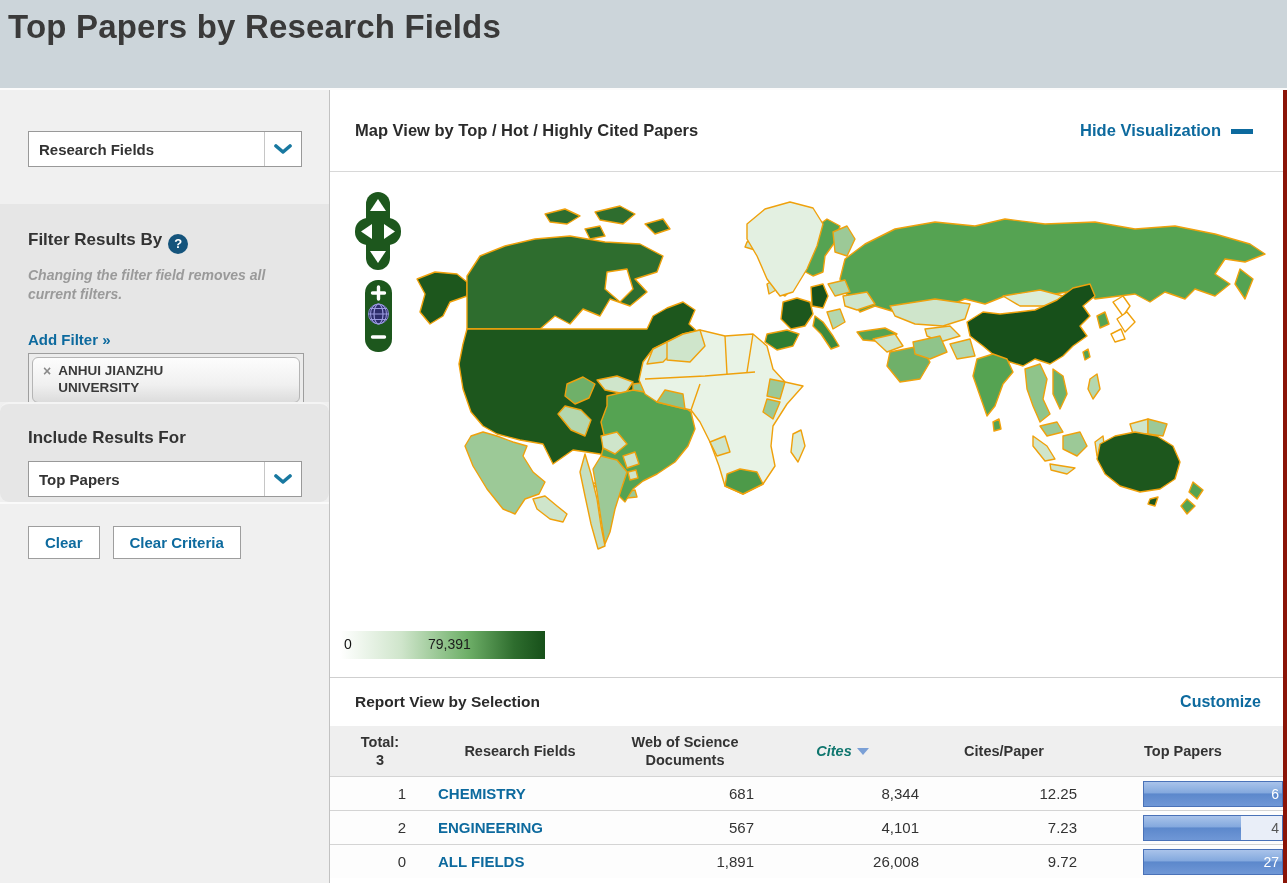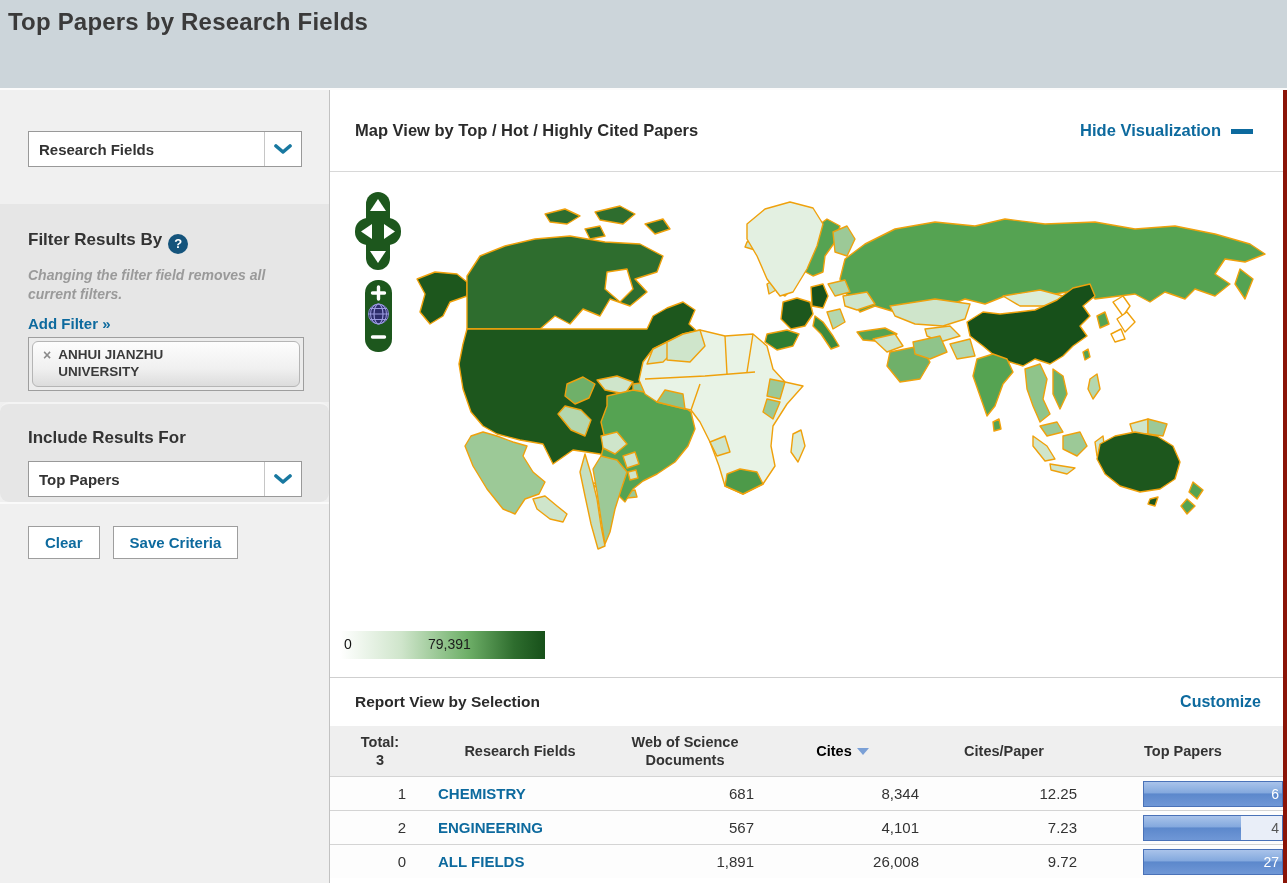--- a/index.html
+++ b/index.html
@@ -5,21 +5,21 @@
   * { margin:0; padding:0; box-sizing:border-box; }
   html,body { width:1287px; height:883px; }
   body {
     font-family:"Liberation Sans", sans-serif;
     background:#ffffff; color:#333; overflow:hidden; position:relative;
   }
   
   .page-header {
     height:88px; background:#ccd5da; padding:8px 0 0 8px;
   }
-  .page-title { font-size:24px; font-weight:bold; color:#3a3a3a; letter-spacing:0.2px; }
+  .page-title { font-size:33px; font-weight:bold; color:#3a3a3a; letter-spacing:0.2px; }
 
   
   .frame { display:flex; height:795px; border-top:2px solid #fbfbfb; }
   .sidebar { width:330px; background:#f0f0f0; border-right:1px solid #c2c2c2; flex:none; }
   .content { flex:1; background:#fff; position:relative; min-width:0; }
   .edge-strip { width:4px; background:#8a1407; flex:none; }
 
   
   .sb-section { padding:0 28px; }
   .sb-head { font-size:17px; font-weight:bold; color:#333; }
@@ -40,21 +40,21 @@
   .q-icon {
     display:inline-flex; width:20px; height:20px; border-radius:50%;
     background:#15547c; color:#fff; font-size:13px; font-weight:bold;
     align-items:center; justify-content:center; margin-left:6px; vertical-align:-3px; cursor:pointer;
   }
   .filter-note {
     margin-top:12px; font-size:14px; line-height:19px; font-style:italic;
     font-weight:bold; color:#9a9a9a; width:280px;
   }
   a.teal-link { color:#0d6a9e; font-weight:bold; text-decoration:none; font-size:15px; cursor:pointer; }
-  .add-filter { display:inline-block; margin-top:11px; }
+  .add-filter { display:inline-block; margin-top:27px; }
   .chip-box {
     margin-top:4px; width:276px; background:#ececec; border:1px solid #9e9e9e; padding:3px;
   }
   .chip {
     background:linear-gradient(180deg,#fdfdfd 0%,#f0f0f0 60%,#dcdcdc 100%);
     border:1px solid #b5b5b5; border-radius:6px; padding:4px 8px 6px 8px;
     display:flex; align-items:flex-start;
   }
   .chip-x { color:#8a8a8a; font-weight:bold; font-size:14px; margin:1px 7px 0 2px; cursor:pointer; }
   .chip-label { font-size:13.5px; font-weight:bold; color:#3a3a3a; line-height:17px; width:180px; }
@@ -77,21 +77,21 @@
   }
   .legend .lg-min { position:absolute; left:4px; top:5px; font-size:14px; color:#111; }
   .legend .lg-max { position:absolute; left:88px; top:5px; font-size:14px; color:#1c1c1c; }
 
   
   .report-bar { height:49px; display:flex; align-items:center; padding:0 22px 0 25px; border-top:1px solid #cfcfcf; }
   .report-bar .bar-title { font-size:15.5px; font-weight:bold; color:#2b2b2b; flex:1; }
   .tbl { width:100%; }
   .tbl-head { display:flex; background:#efefef; min-height:50px; align-items:center; }
   .th { font-size:14.5px; font-weight:bold; color:#333; text-align:center; line-height:18px; }
-  .th-sorted { color:#000000; }
+  .th-sorted { color:#0f766e;font-style:italic; }
   .sort-tri { display:inline-block; width:0; height:0; border-left:6px solid transparent;
     border-right:6px solid transparent; border-top:7px solid #7ba0d6; margin-left:5px; vertical-align:1px; }
   .c1{width:100px;flex:none;} .c2{width:180px;flex:none;} .c3{width:150px;flex:none;}
   .c4{width:165px;flex:none;} .c5{width:158px;flex:none;} .c6{width:200px;flex:none;}
   .tbl-row { display:flex; align-items:center; height:34px; border-top:1px solid #d4d4d4; background:#fdfdfd; }
   .td { font-size:15px; color:#333; }
   .td-rank { text-align:right; padding-right:24px; }
   .td-field { padding-left:8px; }
   .td-field a { font-size:15px; }
   .td-num { text-align:right; padding-right:6px; }
@@ -151,21 +151,21 @@
           <svg width="18" height="11" viewBox="0 0 18 11">
               <polyline points="2,2 9,8 16,2" fill="none" stroke="#1878a0" stroke-width="3.6" stroke-linecap="round" stroke-linejoin="round"></polyline>
             </svg>
         </span>
       </div>
     </div>
 
     <div class="sb-section sec-actions">
       <div class="btn-row">
         <button class="btn">Clear</button>
-        <button class="btn">Save Criteria</button>
+        <button class="btn">Clear Criteria</button>
       </div>
     </div>
   </div>
 
   <div class="content">
 
     <div class="panel-bar">
       <span class="bar-title">Map View by Top / Hot / Highly Cited Papers</span>
       <a class="teal-link" style="font-size:16.5px"><span>Hide Visualization</span><span class="minus-glyph"></span></a>
     </div>

